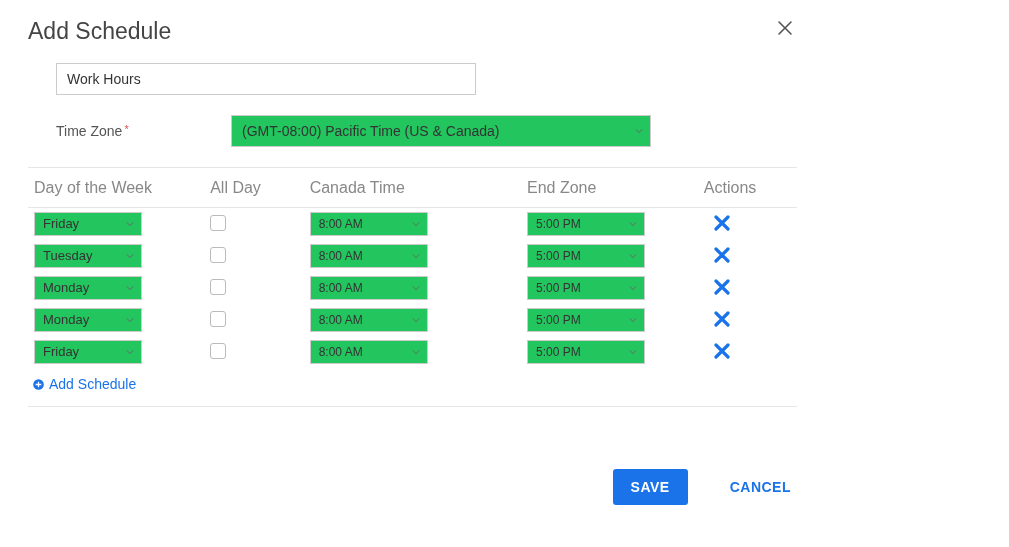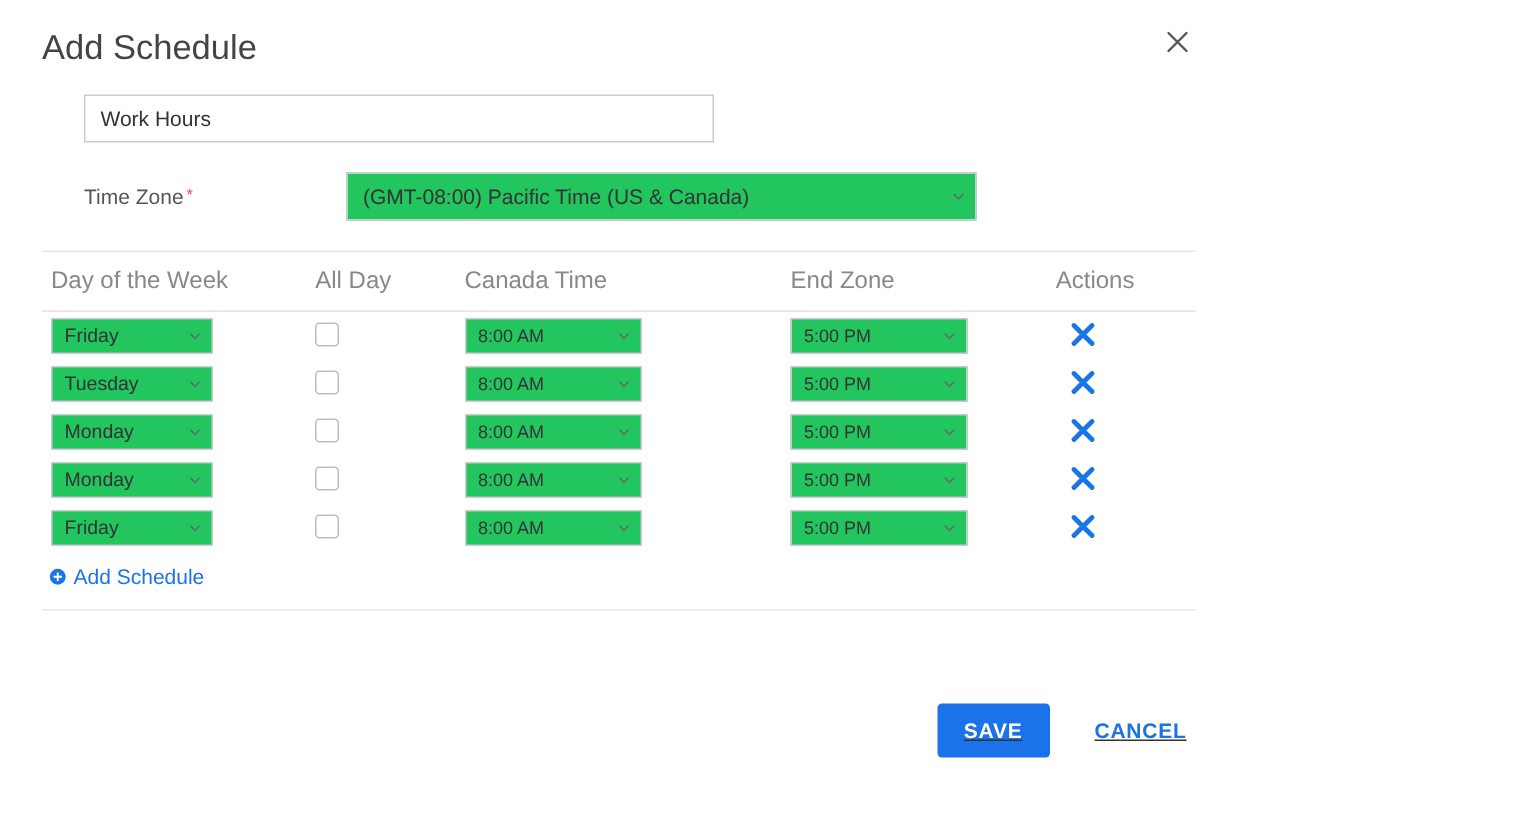--- a/index.html
+++ b/index.html
@@ -115,23 +115,22 @@
   .del-icon svg { width: 16px; height: 16px; display:block; }
   .add-link {
     display: inline-flex; align-items: center; gap: 4px;
     color: #1a73e8;
     cursor: pointer;
     font-size: 14px;
     padding: 8px 4px 4px 4px;
   }
   .add-link svg { width: 13px; height: 13px; }
   .dialog-footer {
-    display: flex; justify-content: flex-end; align-items: center; gap: 24px;
+    display: flex; justify-content: flex-end; align-items: center; gap: 36px;
     margin-top: 62px;
-    text-decoration: underline;
   }
   .btn-save {
     background: #1a73e8;
     color: #fff;
     border: none;
     border-radius: 3px;
     padding: 10px 18px;
     font-size: 14px;
     font-weight: 700;
     letter-spacing: 0.5px;

